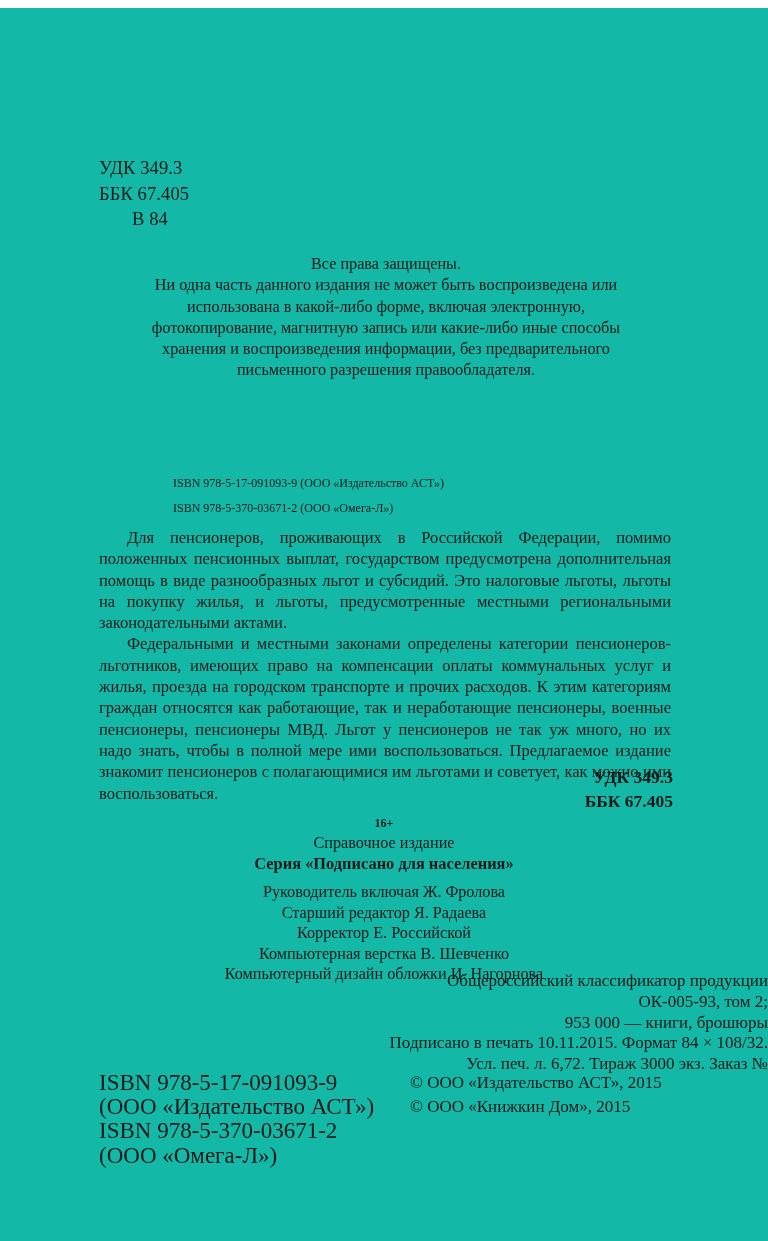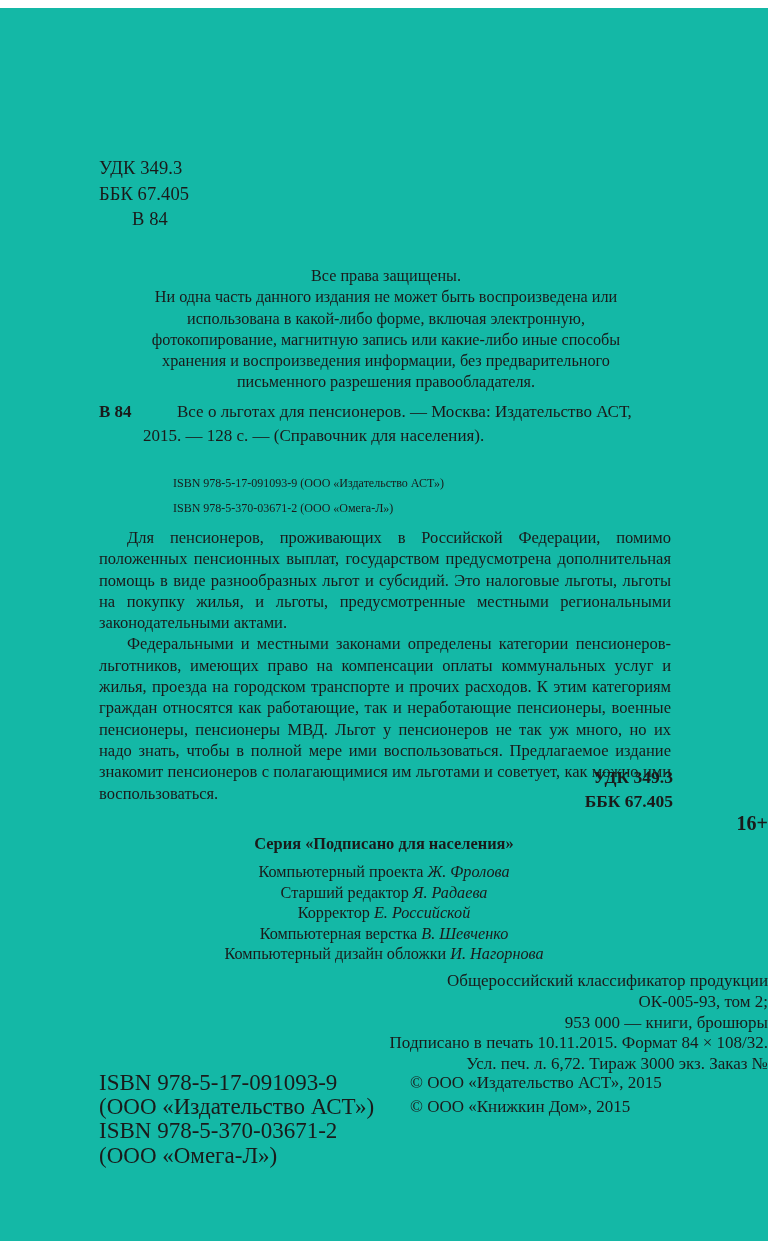--- a/index.html
+++ b/index.html
@@ -12,39 +12,39 @@
     position: relative;
     width: 768px;
     height: 1241px;
     margin: 8px auto;
     background: #14b8a6;
     color: #1a1a1a;
     font-family: "Liberation Serif", "DejaVu Serif", serif;
     overflow: hidden;
     -webkit-font-smoothing: antialiased;
   }
-  .ital   { font-style: italic; }
+  .ital   { }
   .nowrap { white-space: nowrap; }
 
   
   .udk-block {
     position: absolute;
     left: 99px;
     top: 148px;
     font-size: 18.5px;
     line-height: 25.5px;
     letter-spacing: 0.1px;
   }
   .udk-block .line-indent { padding-left: 33px; }
 
   
   .rights {
     position: absolute;
     left: 140px;
-    top: 258px;
+    top: 246px;
     width: 492px;
     font-size: 16.2px;
     line-height: 21.3px;
     text-align: center;
   }
 
   
   .bib {
     position: absolute;
     left: 99px;
@@ -102,23 +102,22 @@
     position: absolute;
     left: 0;
     right: 0;
     top: 806px;
     text-align: center;
     font-size: 16.2px;
     line-height: 20.6px;
   }
   .imprint .age {
     font-weight: 700;
-    font-size: 20px;
+    font-size: 12px;
     line-height: 19px;
-    text-align: right;
   }
   .imprint .kind { line-height: 20px; }
   .imprint .series {
     font-weight: 700;
     font-size: 16.4px;
     line-height: 22px;
   }
   .imprint .staff { margin-top: 7px; }
   .imprint .staff div { line-height: 20.6px; }
 
@@ -158,46 +157,43 @@
     <div>УДК 349.3</div>
     <div>ББК 67.405</div>
     <div class="line-indent">В 84</div>
   </div>
 
   <div class="rights">
     <div>Все права защищены.</div>
     <div>Ни одна часть данного издания не может быть воспроизведена или использована в какой-либо форме, включая электронную, фотокопирование, магнитную запись или какие-либо иные способы хранения и воспроизведения информации, без предварительного письменного разрешения правообладателя.</div>
   </div>
 
-  <div class="bib">
-    <span class="tag">В 84</span><span class="bib-body">Все о льготах для пенсионеров. — Москва: Издательство АСТ,</span>
-    <span class="bib-cont">2015. — 128 с. — (Справочник для населения).</span>
-  </div>
 
   <div class="isbn-top">
     <div>ISBN 978-5-17-091093-9 (ООО «Издательство АСТ»)</div>
     <div>ISBN 978-5-370-03671-2 (ООО «Омега-Л»)</div>
   </div>
 
   <div class="annot">
     <p>Для пенсионеров, проживающих в Российской Федерации, помимо положенных пенсионных выплат, государством предусмотрена дополнительная помощь в виде разнообразных льгот и субсидий. Это налоговые льготы, льготы на покупку жилья, и льготы, предусмотренные местными региональными законодательными актами.</p>
     <p>Федеральными и местными законами определены категории пенсионеров-льготников, имеющих право на компенсации оплаты коммунальных услуг и жилья, проезда на городском транспорте и прочих расходов. К этим категориям граждан относятся как работающие, так и неработающие пенсионеры, военные пенсионеры, пенсионеры МВД. Льгот у пенсионеров не так уж много, но их надо знать, чтобы в полной мере ими воспользоваться. Предлагаемое издание знакомит пенсионеров с полагающимися им льготами и советует, как можно ими воспользоваться.</p>
   </div>
 
   <div class="udk-repeat">
     <div>УДК 349.3</div>
     <div>ББК 67.405</div>
   </div>
 
   <div class="imprint">
     <div class="age">16+</div>
+    <div class="kind">Справочное издание</div>
     <div class="series">Серия «Подписано для населения»</div>
     <div class="staff">
       <div>
-        <span>Компьютерный проекта</span>
+        <span>Руководитель включая</span>
         <span class="ital nowrap">Ж. Фролова</span>
       </div>
       <div>
         <span>Старший редактор</span>
         <span class="ital nowrap">Я. Радаева</span>
       </div>
       <div>
         <span>Корректор</span>
         <span class="ital nowrap">Е. Российской</span>
       </div>

